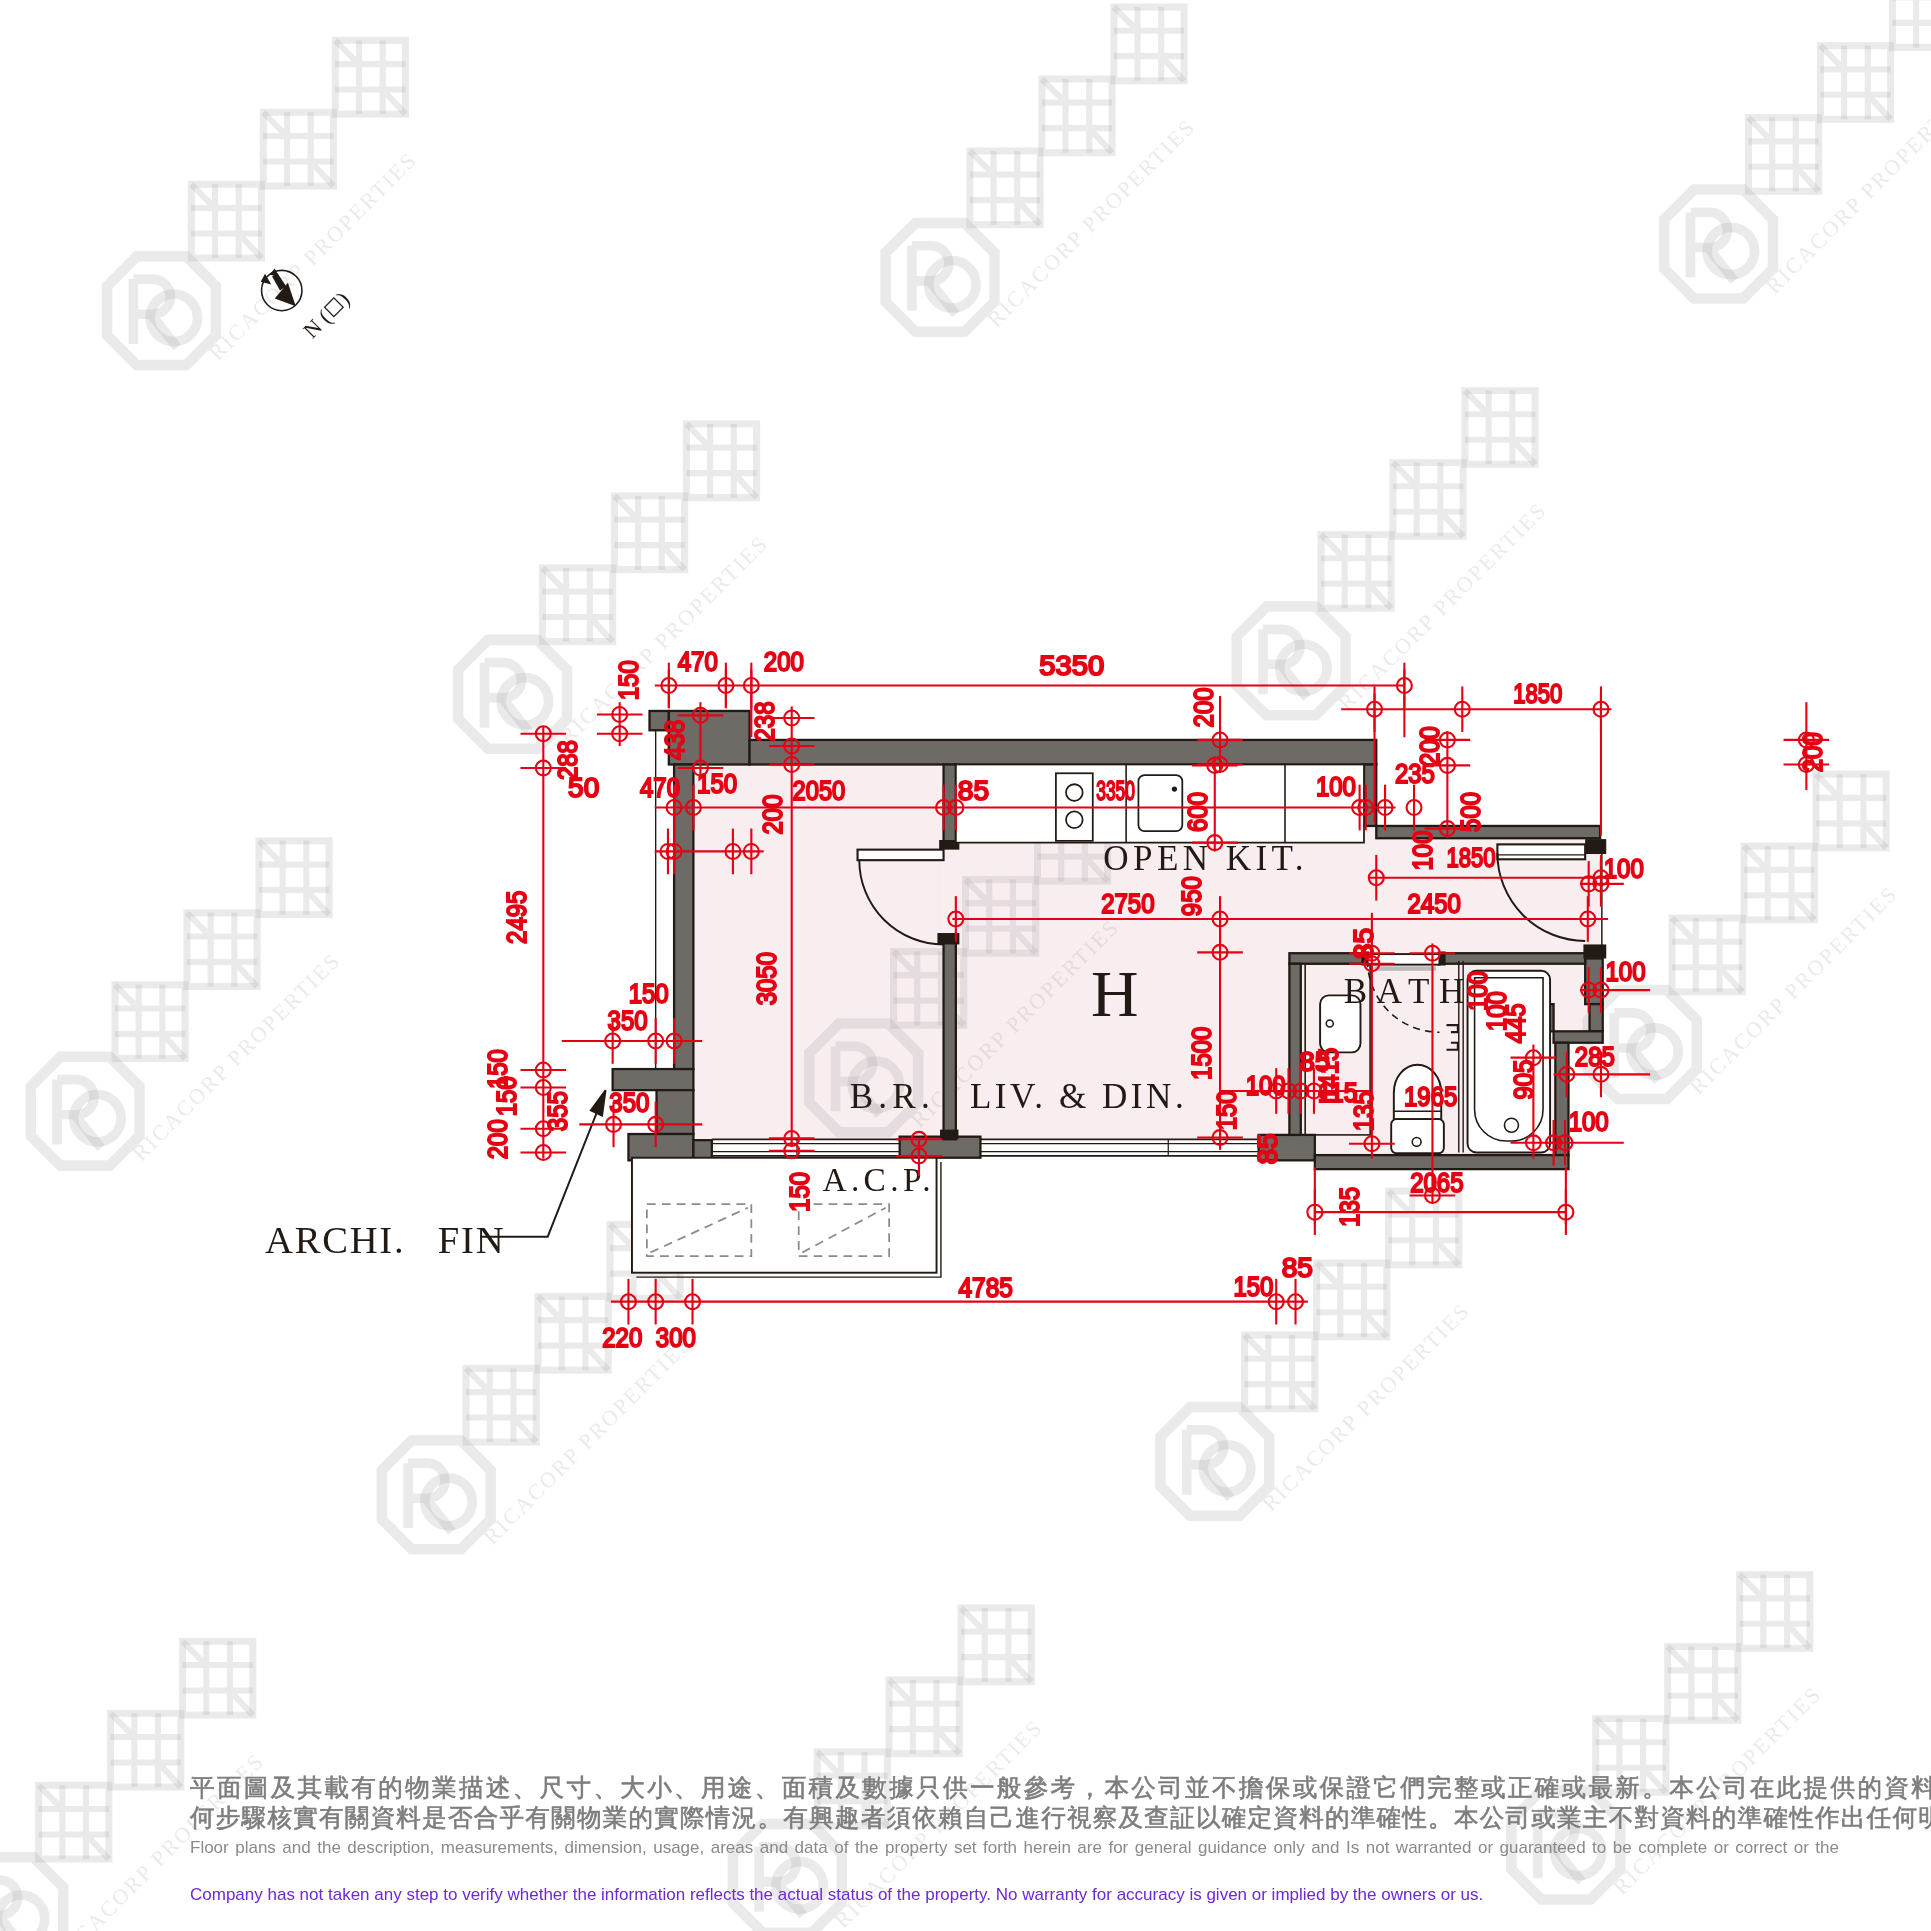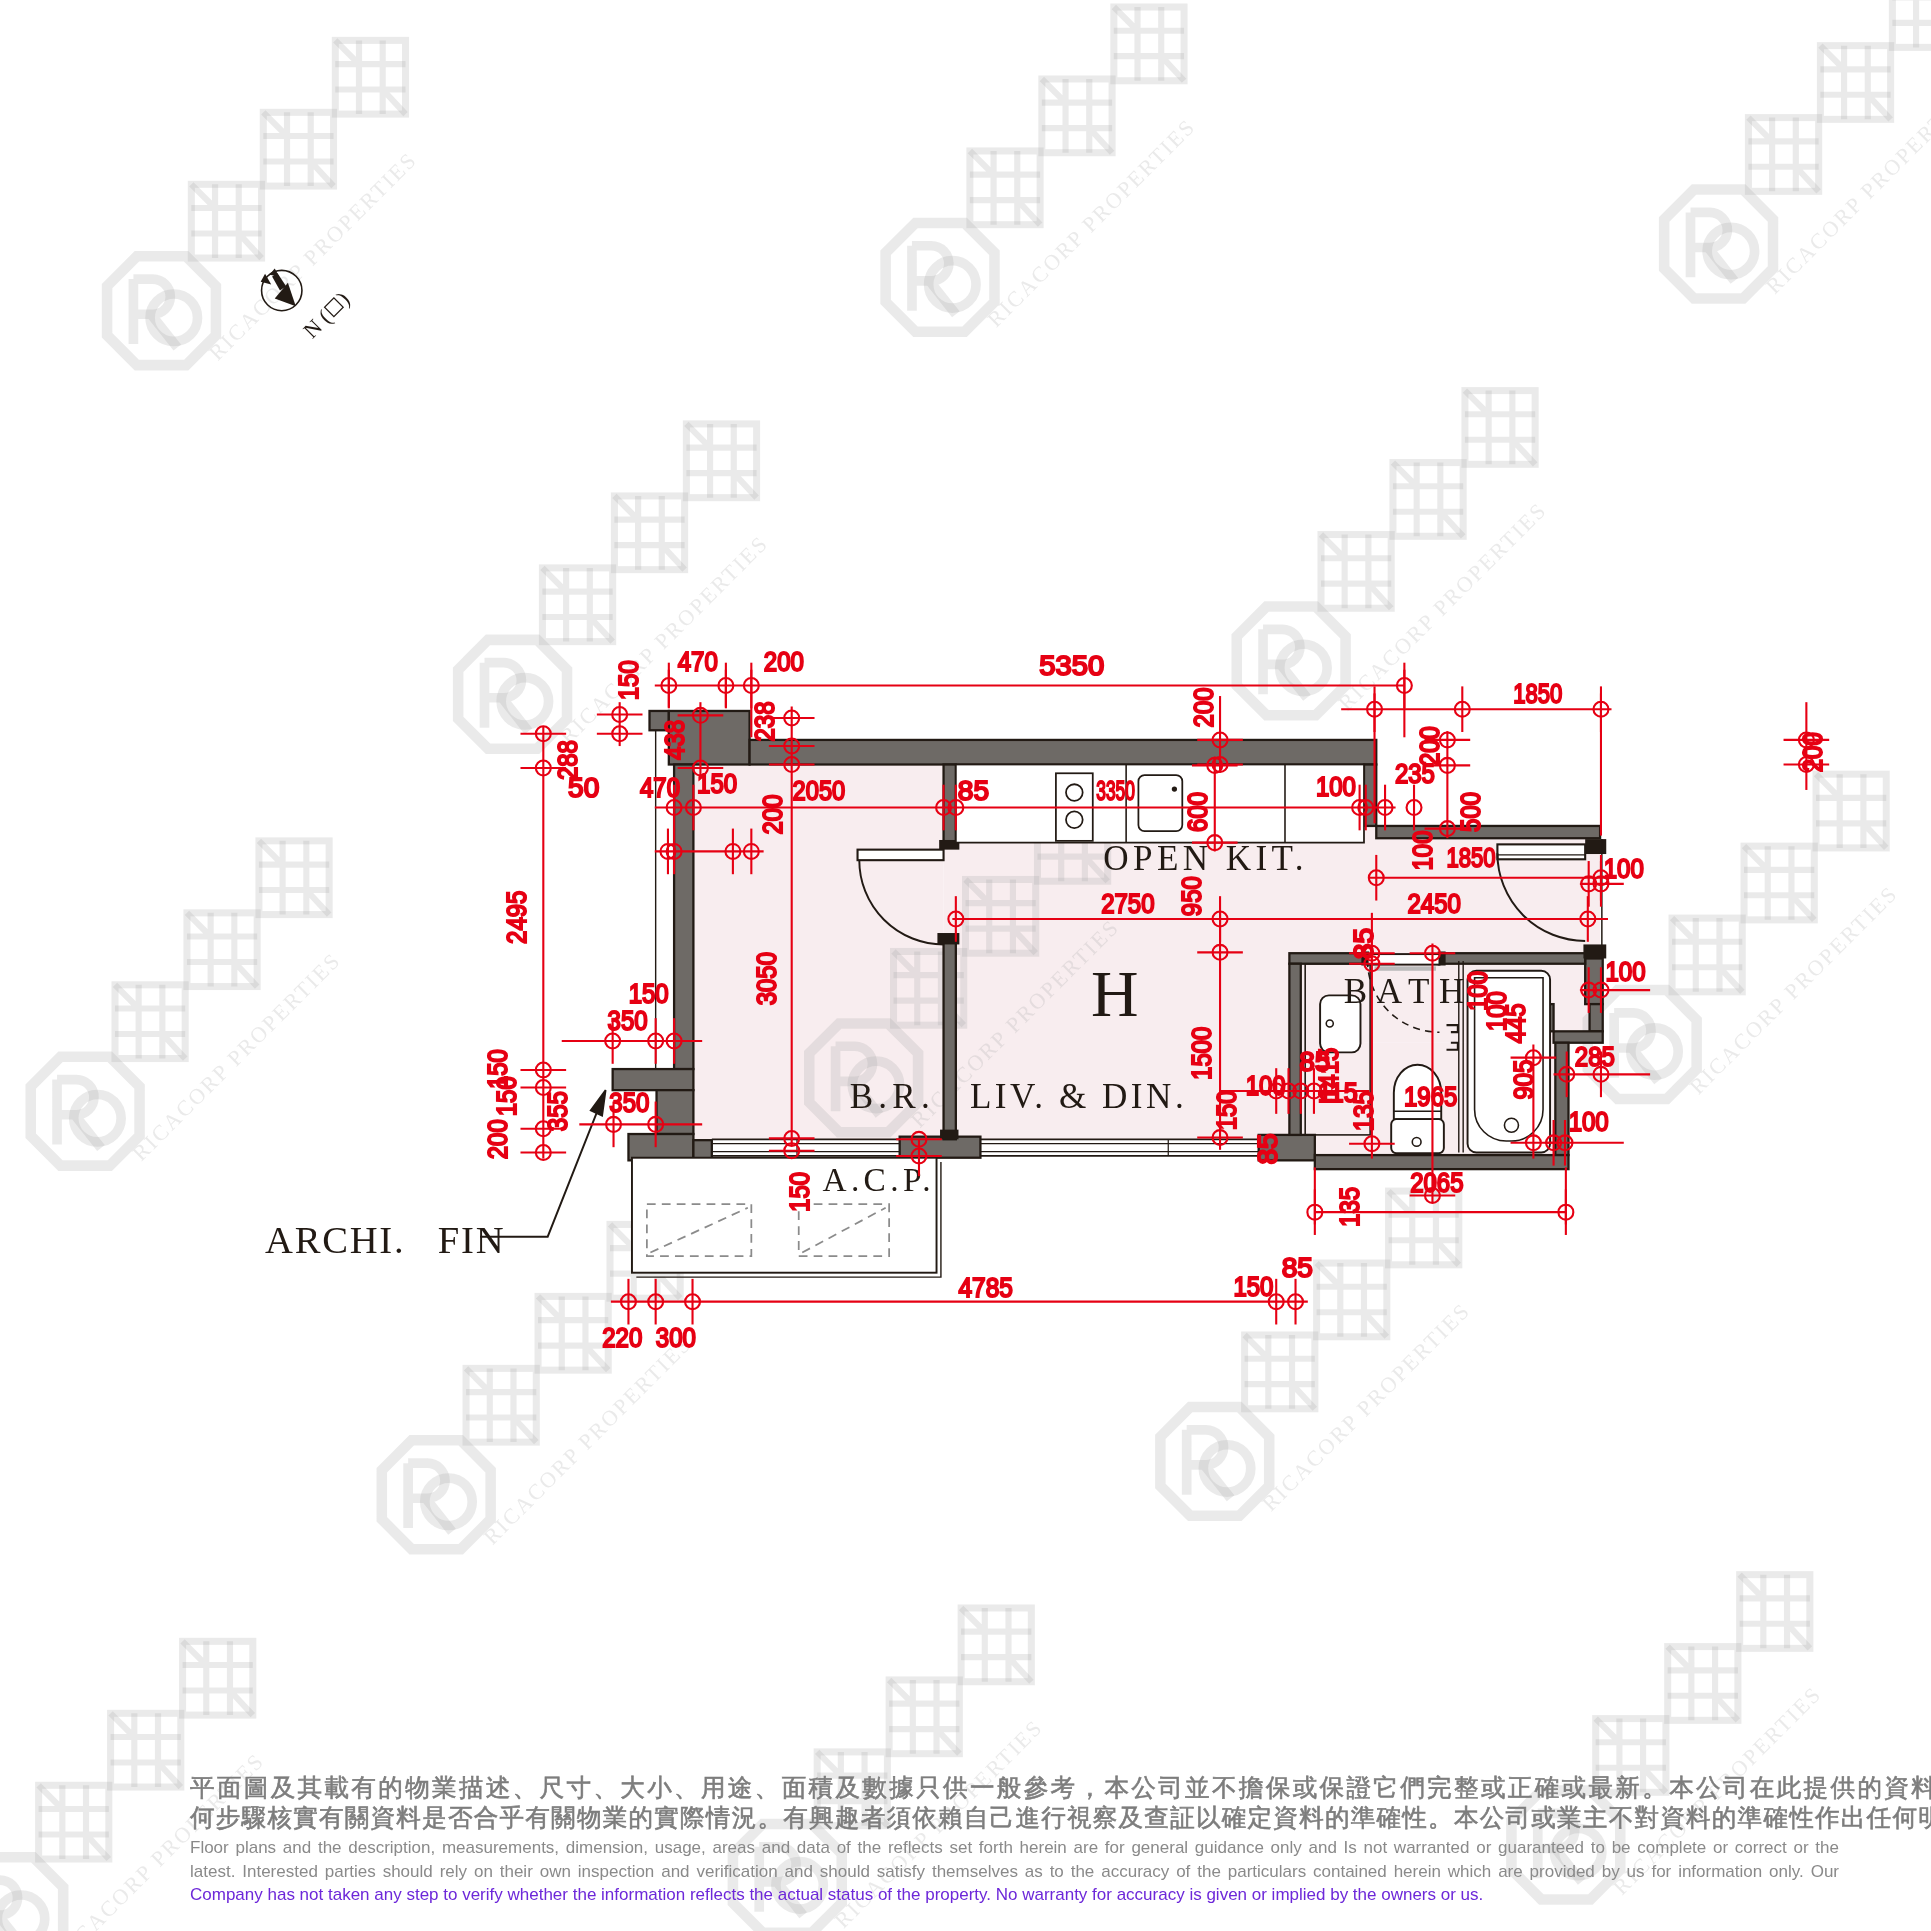--- a/index.html
+++ b/index.html
@@ -486,16 +486,15 @@
 <text x="-15" y="64" font-family="Liberation Serif" font-size="25">N (</text>
 <rect x="21" y="48" width="15" height="15" fill="none" stroke="#221a14" stroke-width="1.4"></rect>
 <text x="39" y="64" font-family="Liberation Serif" font-size="25">)</text>
 </g>
 </g>
 
 </svg>
 
 <div class="cn" style="top:1773px">平面圖及其載有的物業描述、尺寸、大小、用途、面積及數據只供一般參考，本公司並不擔保或保證它們完整或正確或最新。本公司在此提供的資料只供閣下參考，本公司並無採取任<br><span style="letter-spacing:1.2px">何步驟核實有關資料是否合乎有關物業的實際情況。有興趣者須依賴自己進行視察及查証以確定資料的準確性。本公司或業主不對資料的準確性作出任何明示或隱含的保證。</span></div>
 
-<div class="enj" style="top:1836px;height:23px;overflow:hidden">Floor plans and the description, measurements, dimension, usage, areas and data of the reflects set forth herein are for general guidance only and Is not warranted or guaranteed to be complete or correct or the</div>
-<div class="enj" style="top:1860px;height:23px;overflow:hidden">latest. Interested parties should rely on their own inspection and verification and should satisfy themselves as to the accuracy of the particulars contained herein which are provided by us for information only.  Our</div>
+<div class="enj" style="top:1836px;height:23px;overflow:hidden">Floor plans and the description, measurements, dimension, usage, areas and data of the property set forth herein are for general guidance only and Is not warranted or guaranteed to be complete or correct or the</div>
 <div class="en" style="top:1883px">Company has not taken any step to verify whether the information reflects the actual status of the property.  No warranty for accuracy is given or implied by the owners or us.</div>
 </div>
 
 </body></html>

